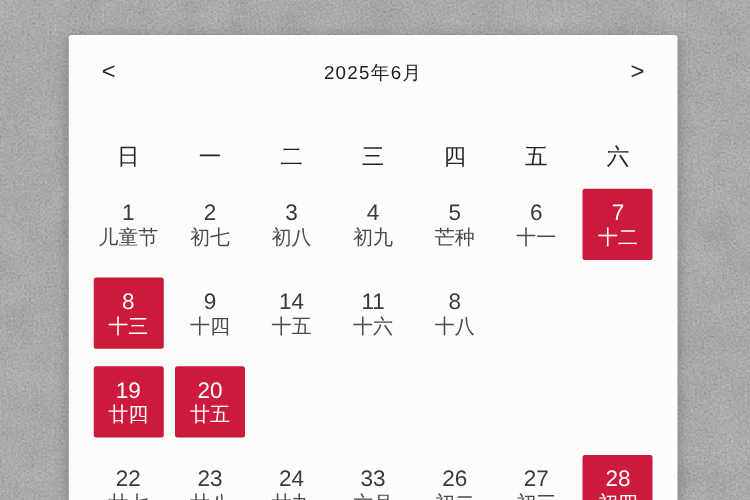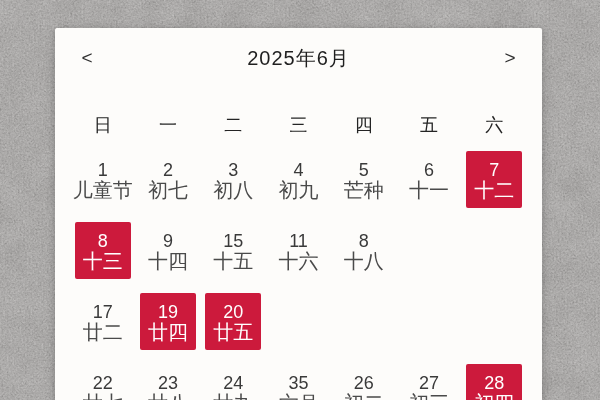--- a/index.html
+++ b/index.html
@@ -18,21 +18,21 @@
     position: absolute; left: 0; top: 16px; width: 100%; height: 28px;
     display: flex; align-items: center; justify-content: space-between;
     padding: 0 18px;
   }
   .nav-arrow {
     width: 28px; height: 28px; border: none; background: transparent;
     font-size: 19px; color: #2e2e2e; cursor: pointer; line-height: 28px;
     font-family: "Liberation Sans", sans-serif;
   }
   .cal-title {
-    font-size: 20px; color: #1f1f1f; letter-spacing: 1px; text-align: center;
+    font-size: 15px; color: #1f1f1f; letter-spacing: 1px; text-align: center;
   }
   .weekdays {
     position: absolute; left: 15px; top: 85px; width: 457px;
     display: grid; grid-template-columns: repeat(7, 1fr);
   }
   .weekday {
     text-align: center; font-size: 18px; color: #242424; line-height: 24px;
   }
   .grid {
     position: absolute; left: 15px; top: 123px; width: 457px;
@@ -43,21 +43,21 @@
   }
   .day-cell {
     width: 56px; height: 57px; margin: 0 auto;
     display: flex; flex-direction: column; align-items: center; justify-content: center;
     border-radius: 2px; cursor: pointer;
   }
   .day-num {
     font-size: 18px; color: #3a3a3a; line-height: 22px;
   }
   .day-lunar {
-    font-size: 20px; color: #4a4a4a; line-height: 19px; white-space: nowrap;
+    font-size: 16px; color: #4a4a4a; line-height: 19px; white-space: nowrap;
   }
   .day-cell.highlight { background: #cc1a3c; }
   .day-cell.highlight .day-num,
   .day-cell.highlight .day-lunar { color: #ffffff; }
 </style>
 </head>
 <body>
 
 <div class="stage">
   <svg class="bg-noise" width="600" height="400" xmlns="http://www.w3.org/2000/svg">
@@ -131,37 +131,33 @@
         <div class="week-row">
           <div class="day-cell highlight">
             <div class="day-num">8</div>
             <div class="day-lunar">十三</div>
           </div>
           <div class="day-cell">
             <div class="day-num">9</div>
             <div class="day-lunar">十四</div>
           </div>
           <div class="day-cell">
-            <div class="day-num">15</div>
+            <div class="day-num">14</div>
             <div class="day-lunar">十五</div>
           </div>
           <div class="day-cell">
             <div class="day-num">11</div>
             <div class="day-lunar">十六</div>
           </div>
           <div class="day-cell">
             <div class="day-num">8</div>
             <div class="day-lunar">十八</div>
           </div>
         </div>
         <div class="week-row">
-          <div class="day-cell">
-            <div class="day-num">17</div>
-            <div class="day-lunar">廿二</div>
-          </div>
           <div class="day-cell highlight">
             <div class="day-num">19</div>
             <div class="day-lunar">廿四</div>
           </div>
           <div class="day-cell highlight">
             <div class="day-num">20</div>
             <div class="day-lunar">廿五</div>
           </div>
         </div>
         <div class="week-row">
@@ -171,21 +167,21 @@
           </div>
           <div class="day-cell">
             <div class="day-num">23</div>
             <div class="day-lunar">廿八</div>
           </div>
           <div class="day-cell">
             <div class="day-num">24</div>
             <div class="day-lunar">廿九</div>
           </div>
           <div class="day-cell">
-            <div class="day-num">35</div>
+            <div class="day-num">33</div>
             <div class="day-lunar">六月</div>
           </div>
           <div class="day-cell">
             <div class="day-num">26</div>
             <div class="day-lunar">初二</div>
           </div>
           <div class="day-cell">
             <div class="day-num">27</div>
             <div class="day-lunar">初三</div>
           </div>

